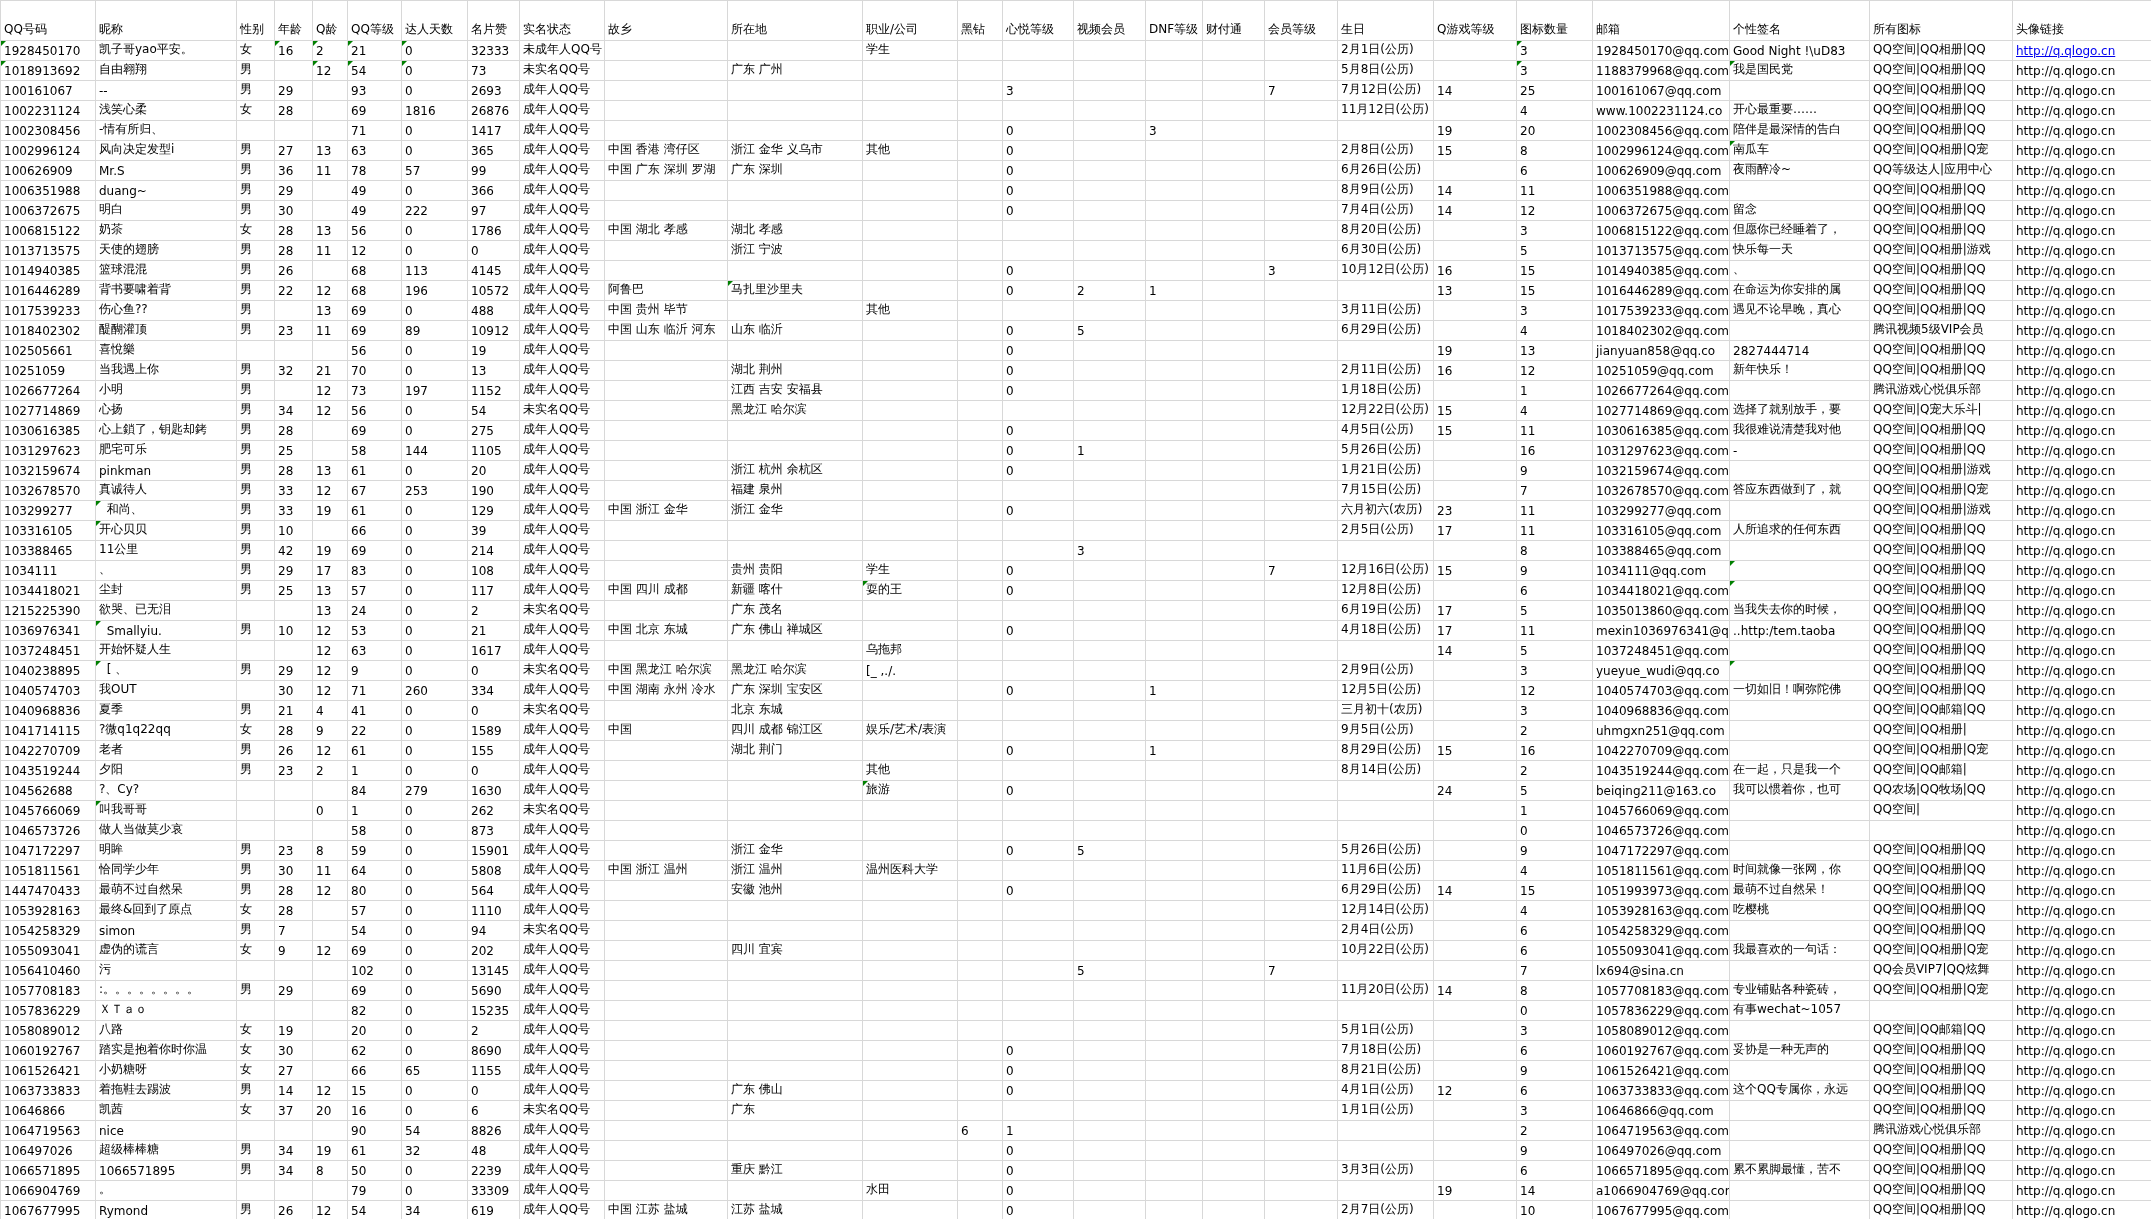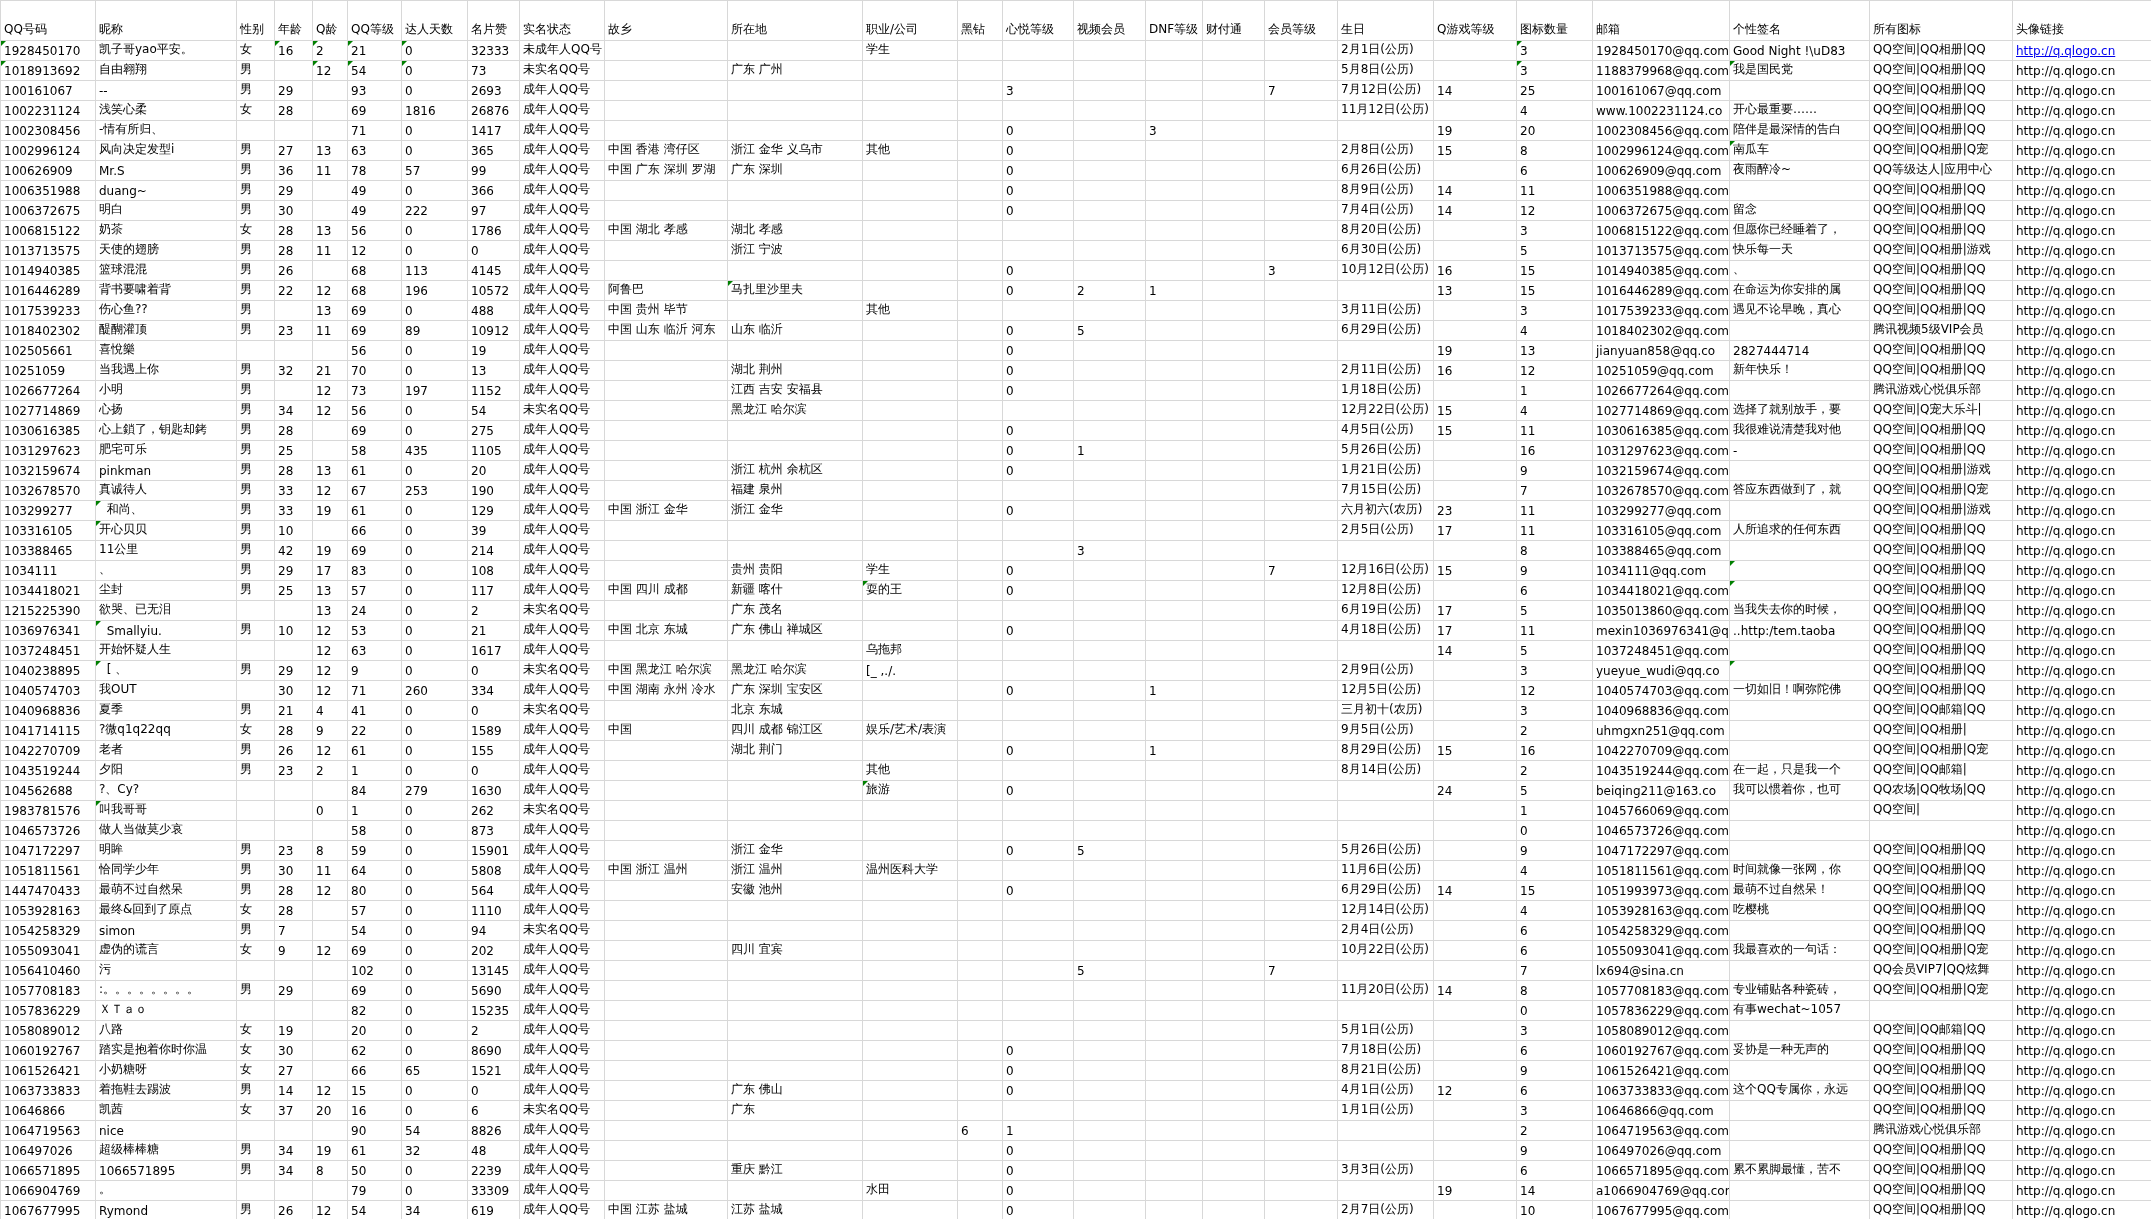--- a/index.html
+++ b/index.html
@@ -643,21 +643,21 @@
           <td>QQ空间|QQ相册|QQ</td>
           <td>http://q.qlogo.cn</td>
         </tr>
         <tr>
           <td>1031297623</td>
           <td>肥宅可乐</td>
           <td>男</td>
           <td>25</td>
           <td></td>
           <td>58</td>
-          <td>435</td>
+          <td>144</td>
           <td>1105</td>
           <td>成年人QQ号</td>
           <td></td>
           <td></td>
           <td></td>
           <td></td>
           <td>0</td>
           <td>1</td>
           <td></td>
           <td></td>
@@ -1123,21 +1123,21 @@
           <td></td>
           <td></td>
           <td>24</td>
           <td>5</td>
           <td>beiqing211@163.co</td>
           <td>我可以惯着你，也可</td>
           <td>QQ农场|QQ牧场|QQ</td>
           <td>http://q.qlogo.cn</td>
         </tr>
         <tr>
-          <td>1983781576</td>
+          <td>1045766069</td>
           <td class="marker">叫我哥哥</td>
           <td></td>
           <td></td>
           <td>0</td>
           <td>1</td>
           <td>0</td>
           <td>262</td>
           <td>未实名QQ号</td>
           <td></td>
           <td></td>
@@ -1481,21 +1481,21 @@
           <td>http://q.qlogo.cn</td>
         </tr>
         <tr>
           <td>1061526421</td>
           <td>小奶糖呀</td>
           <td>女</td>
           <td>27</td>
           <td></td>
           <td>66</td>
           <td>65</td>
-          <td>1521</td>
+          <td>1155</td>
           <td>成年人QQ号</td>
           <td></td>
           <td></td>
           <td></td>
           <td></td>
           <td>0</td>
           <td></td>
           <td></td>
           <td></td>
           <td></td>

